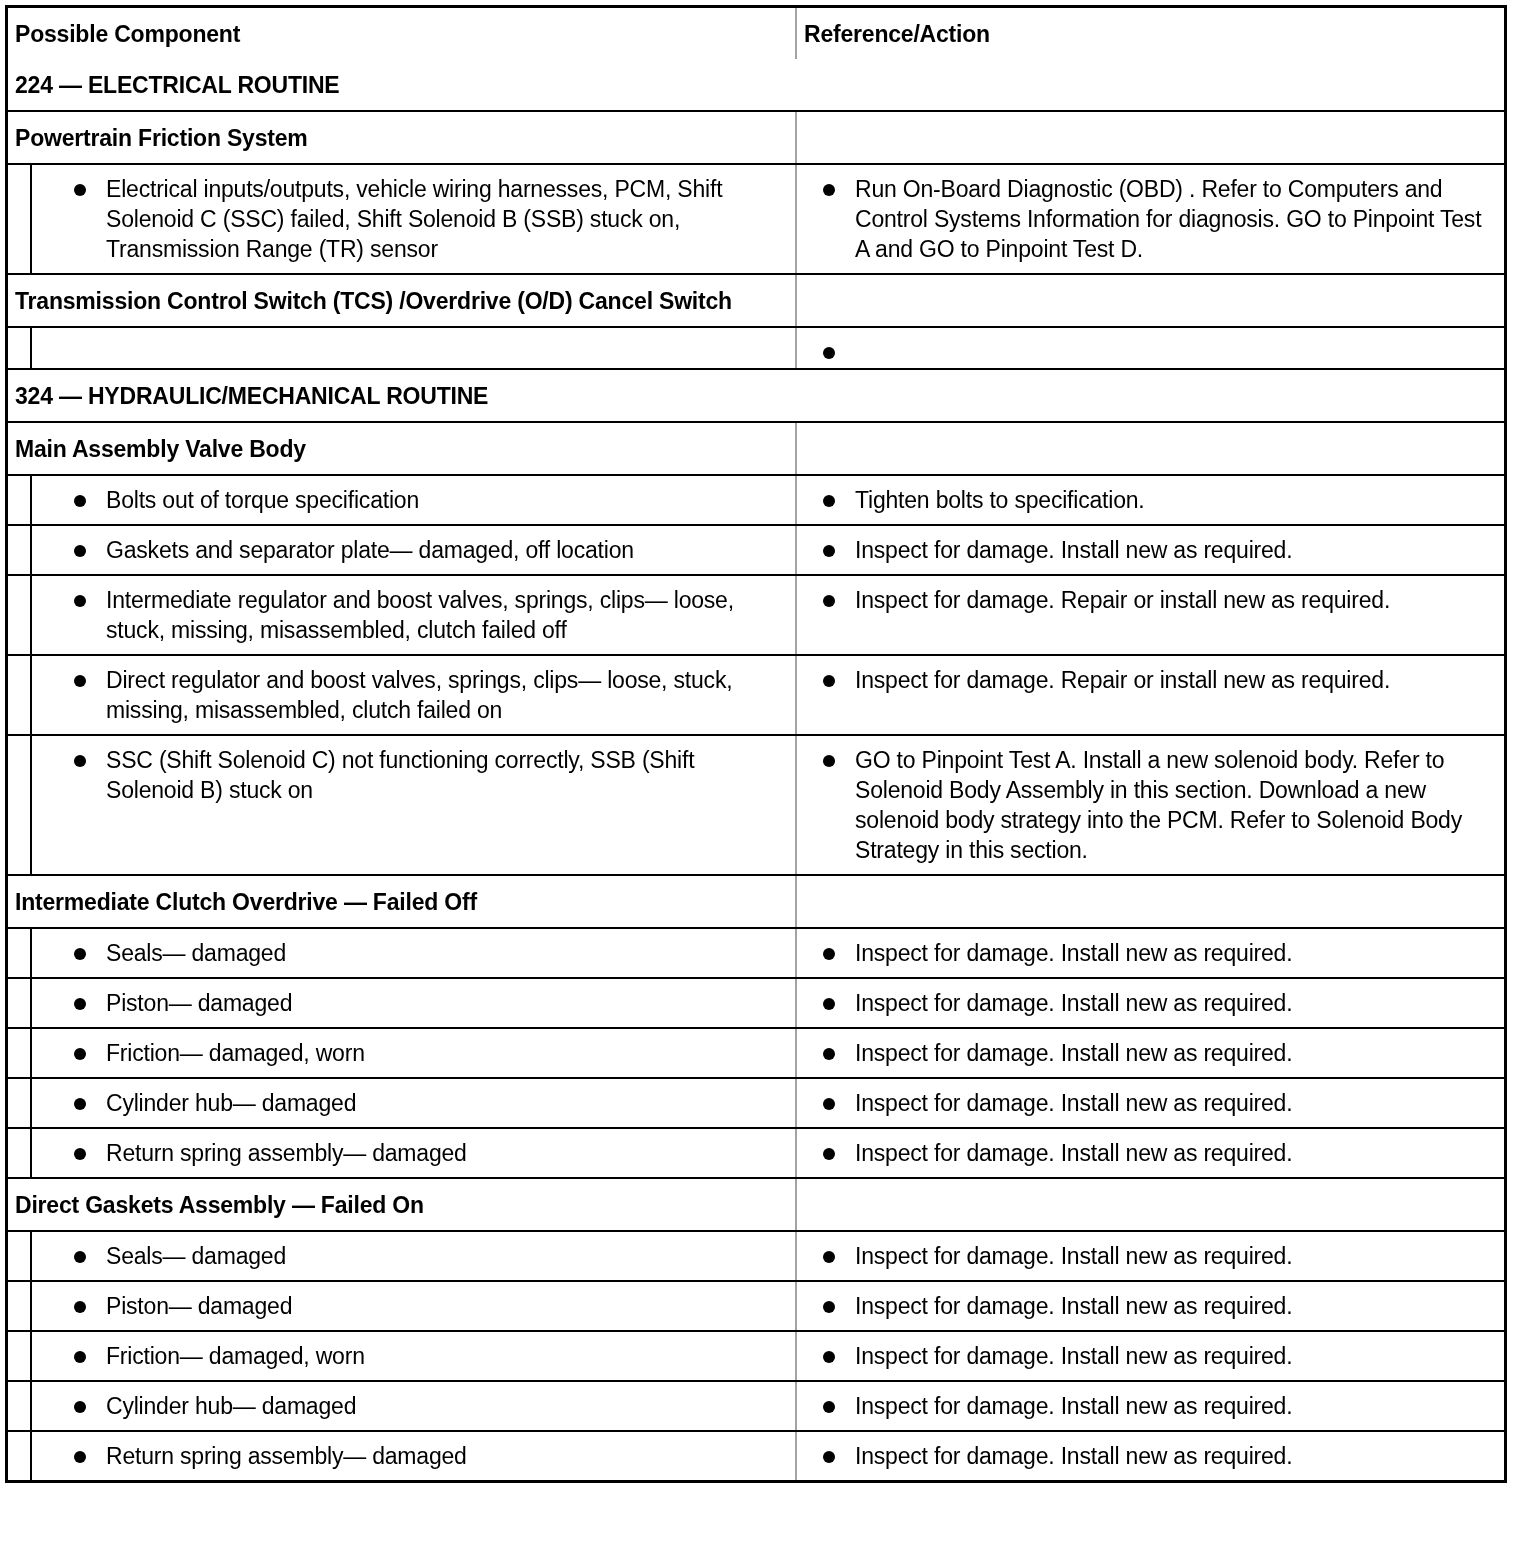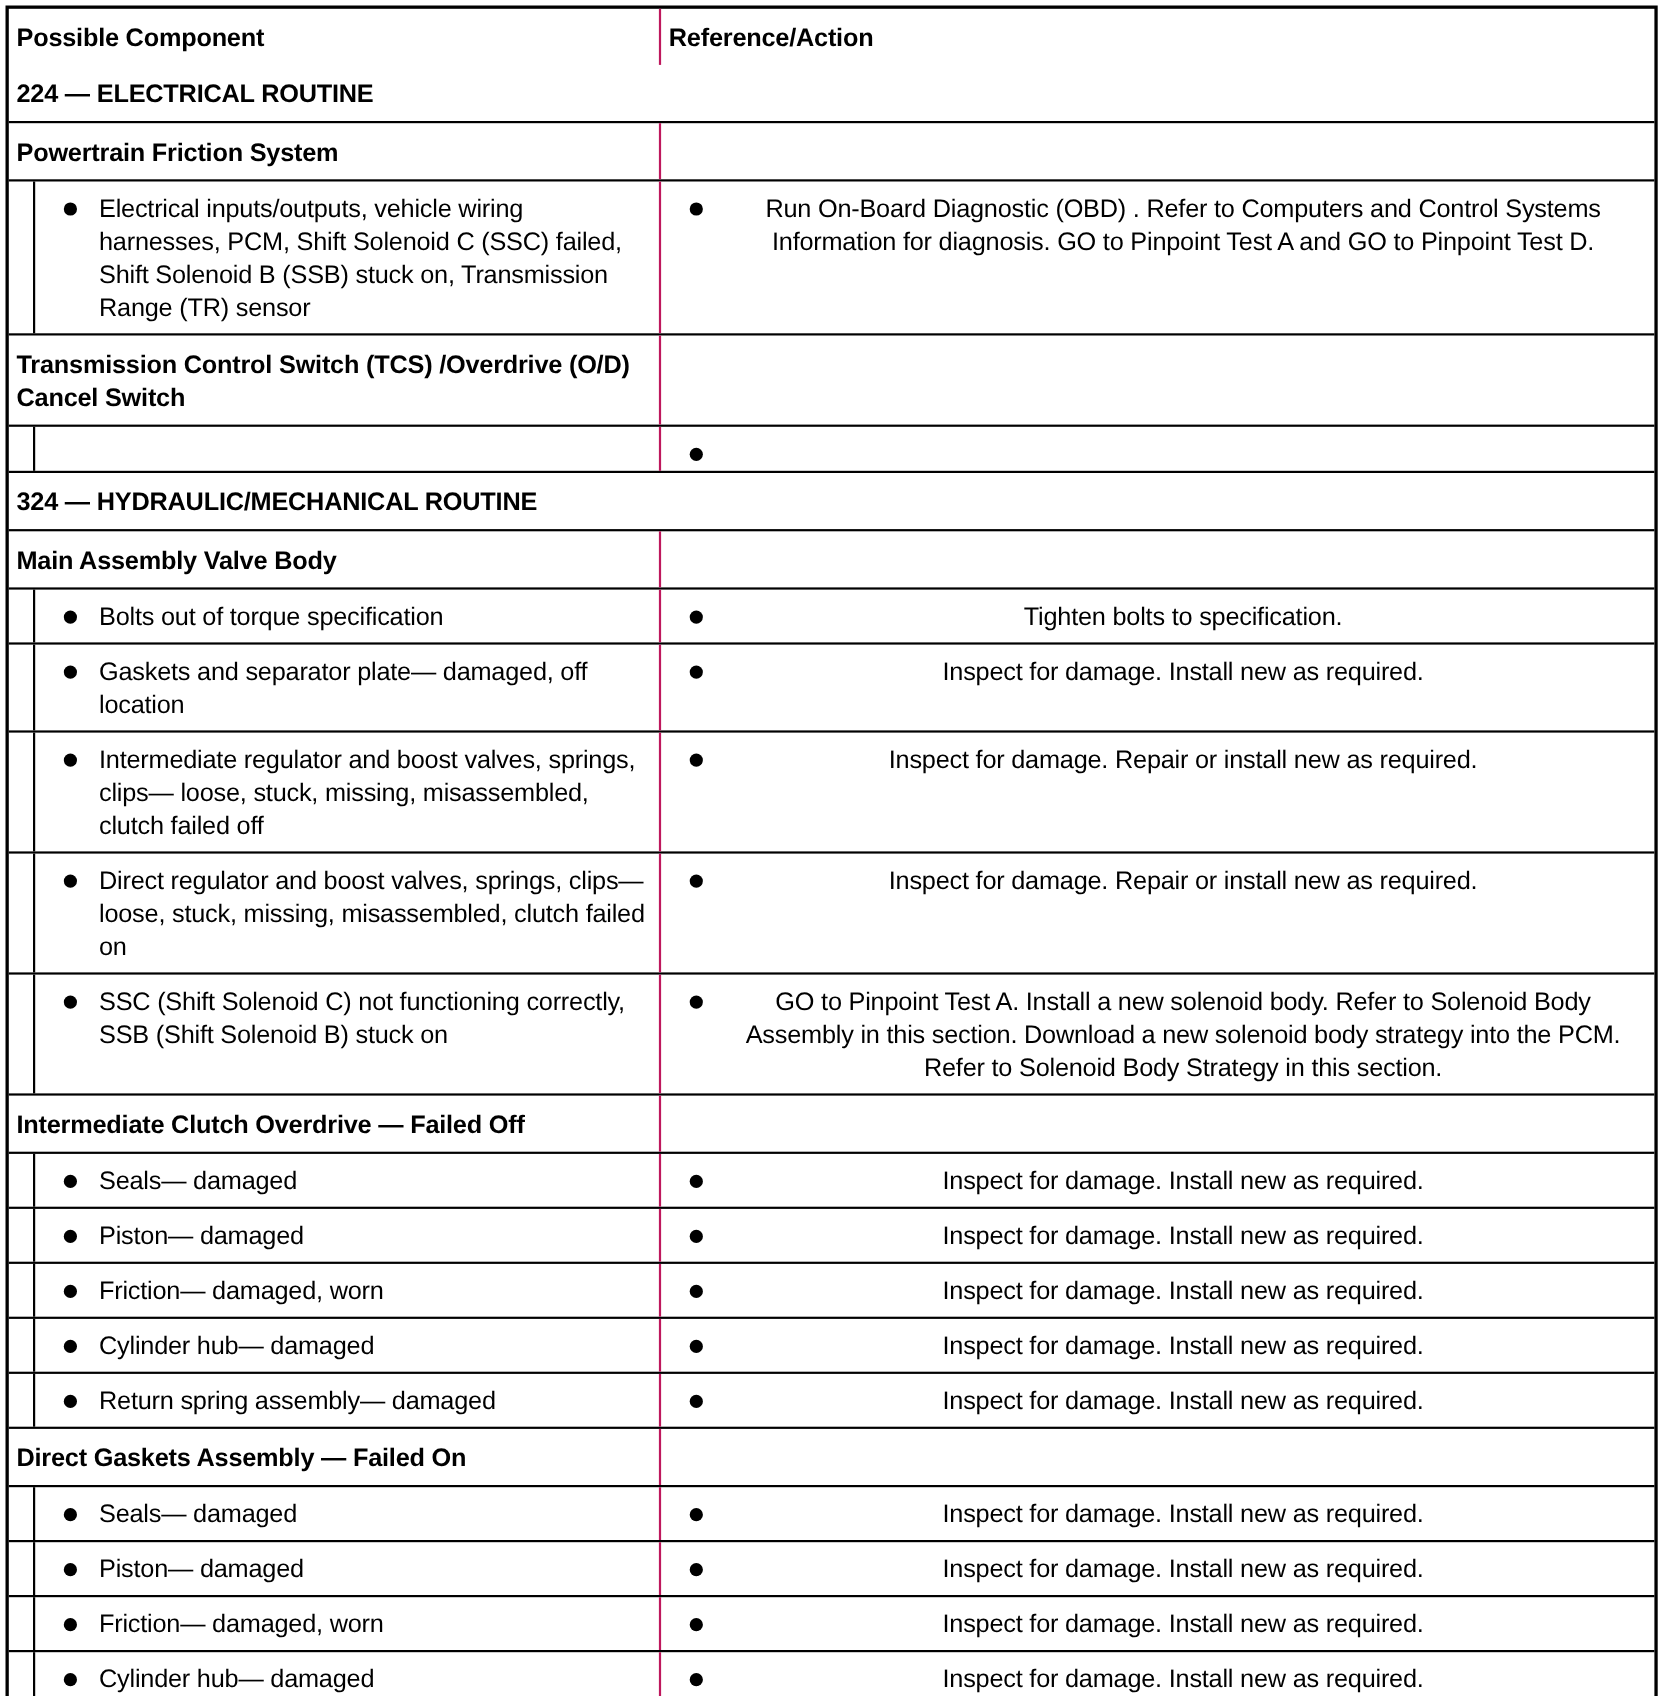--- a/index.html
+++ b/index.html
@@ -5,32 +5,32 @@
   html, body { margin: 0; padding: 0; background: #ffffff; }
   body { width: 1520px; height: 1542px; position: relative; overflow: hidden; }
   .tbl {
     position: absolute; left: 5px; top: 5px; width: 1502px;
     border: 3px solid #000; box-sizing: border-box;
     font-family: "Liberation Sans", sans-serif; font-size: 23px; color: #000;
     letter-spacing: -0.2px;
   }
   .row { display: flex; border-top: 2px solid #000; box-sizing: border-box; }
   .row:first-child { border-top: none; }
-  .c1 { width: 593px; box-sizing: border-box; border-right: 2px solid #be185d; }
+  .c1 { width: 789px; box-sizing: border-box; border-right: 2px solid #a3a3a3; }
   .c2 { flex: 1; box-sizing: border-box; }
   .full { flex: 1; }
   .hdr, .sec, .grp { font-weight: bold; }
   .cell-pad { padding: 11px 7px 10px 7px; line-height: 30px; }
   .item .c1 { display: flex; }
   .indent { width: 22px; border-right: 2px solid #000; flex: none; }
   .bul { display: flex; padding: 9px 0 9px 0; line-height: 30px; }
   .dot { width: 12px; height: 12px; border-radius: 50%; background: #000; flex: none; margin-top: 10px; }
-  .item .c1 .bul { padding-left: 26px; padding-right: 12px; }
+  .item .c1 .bul { padding-left: 42px; padding-right: 12px; }
   .item .c1 .dot { margin-right: 20px; }
-  .item .c2 .bul { padding-left: 26px; padding-right: 12px; text-align: center; }
+  .item .c2 .bul { padding-left: 26px; padding-right: 12px; }
   .item .c2 .dot { margin-right: 20px; }
   .txt { flex: 1; }
 </style>
 </head>
 <body>
 
 <div class="tbl">
   <div class="row hdr">
     <div class="c1 cell-pad">Possible Component</div>
     <div class="c2 cell-pad">Reference/Action</div>

